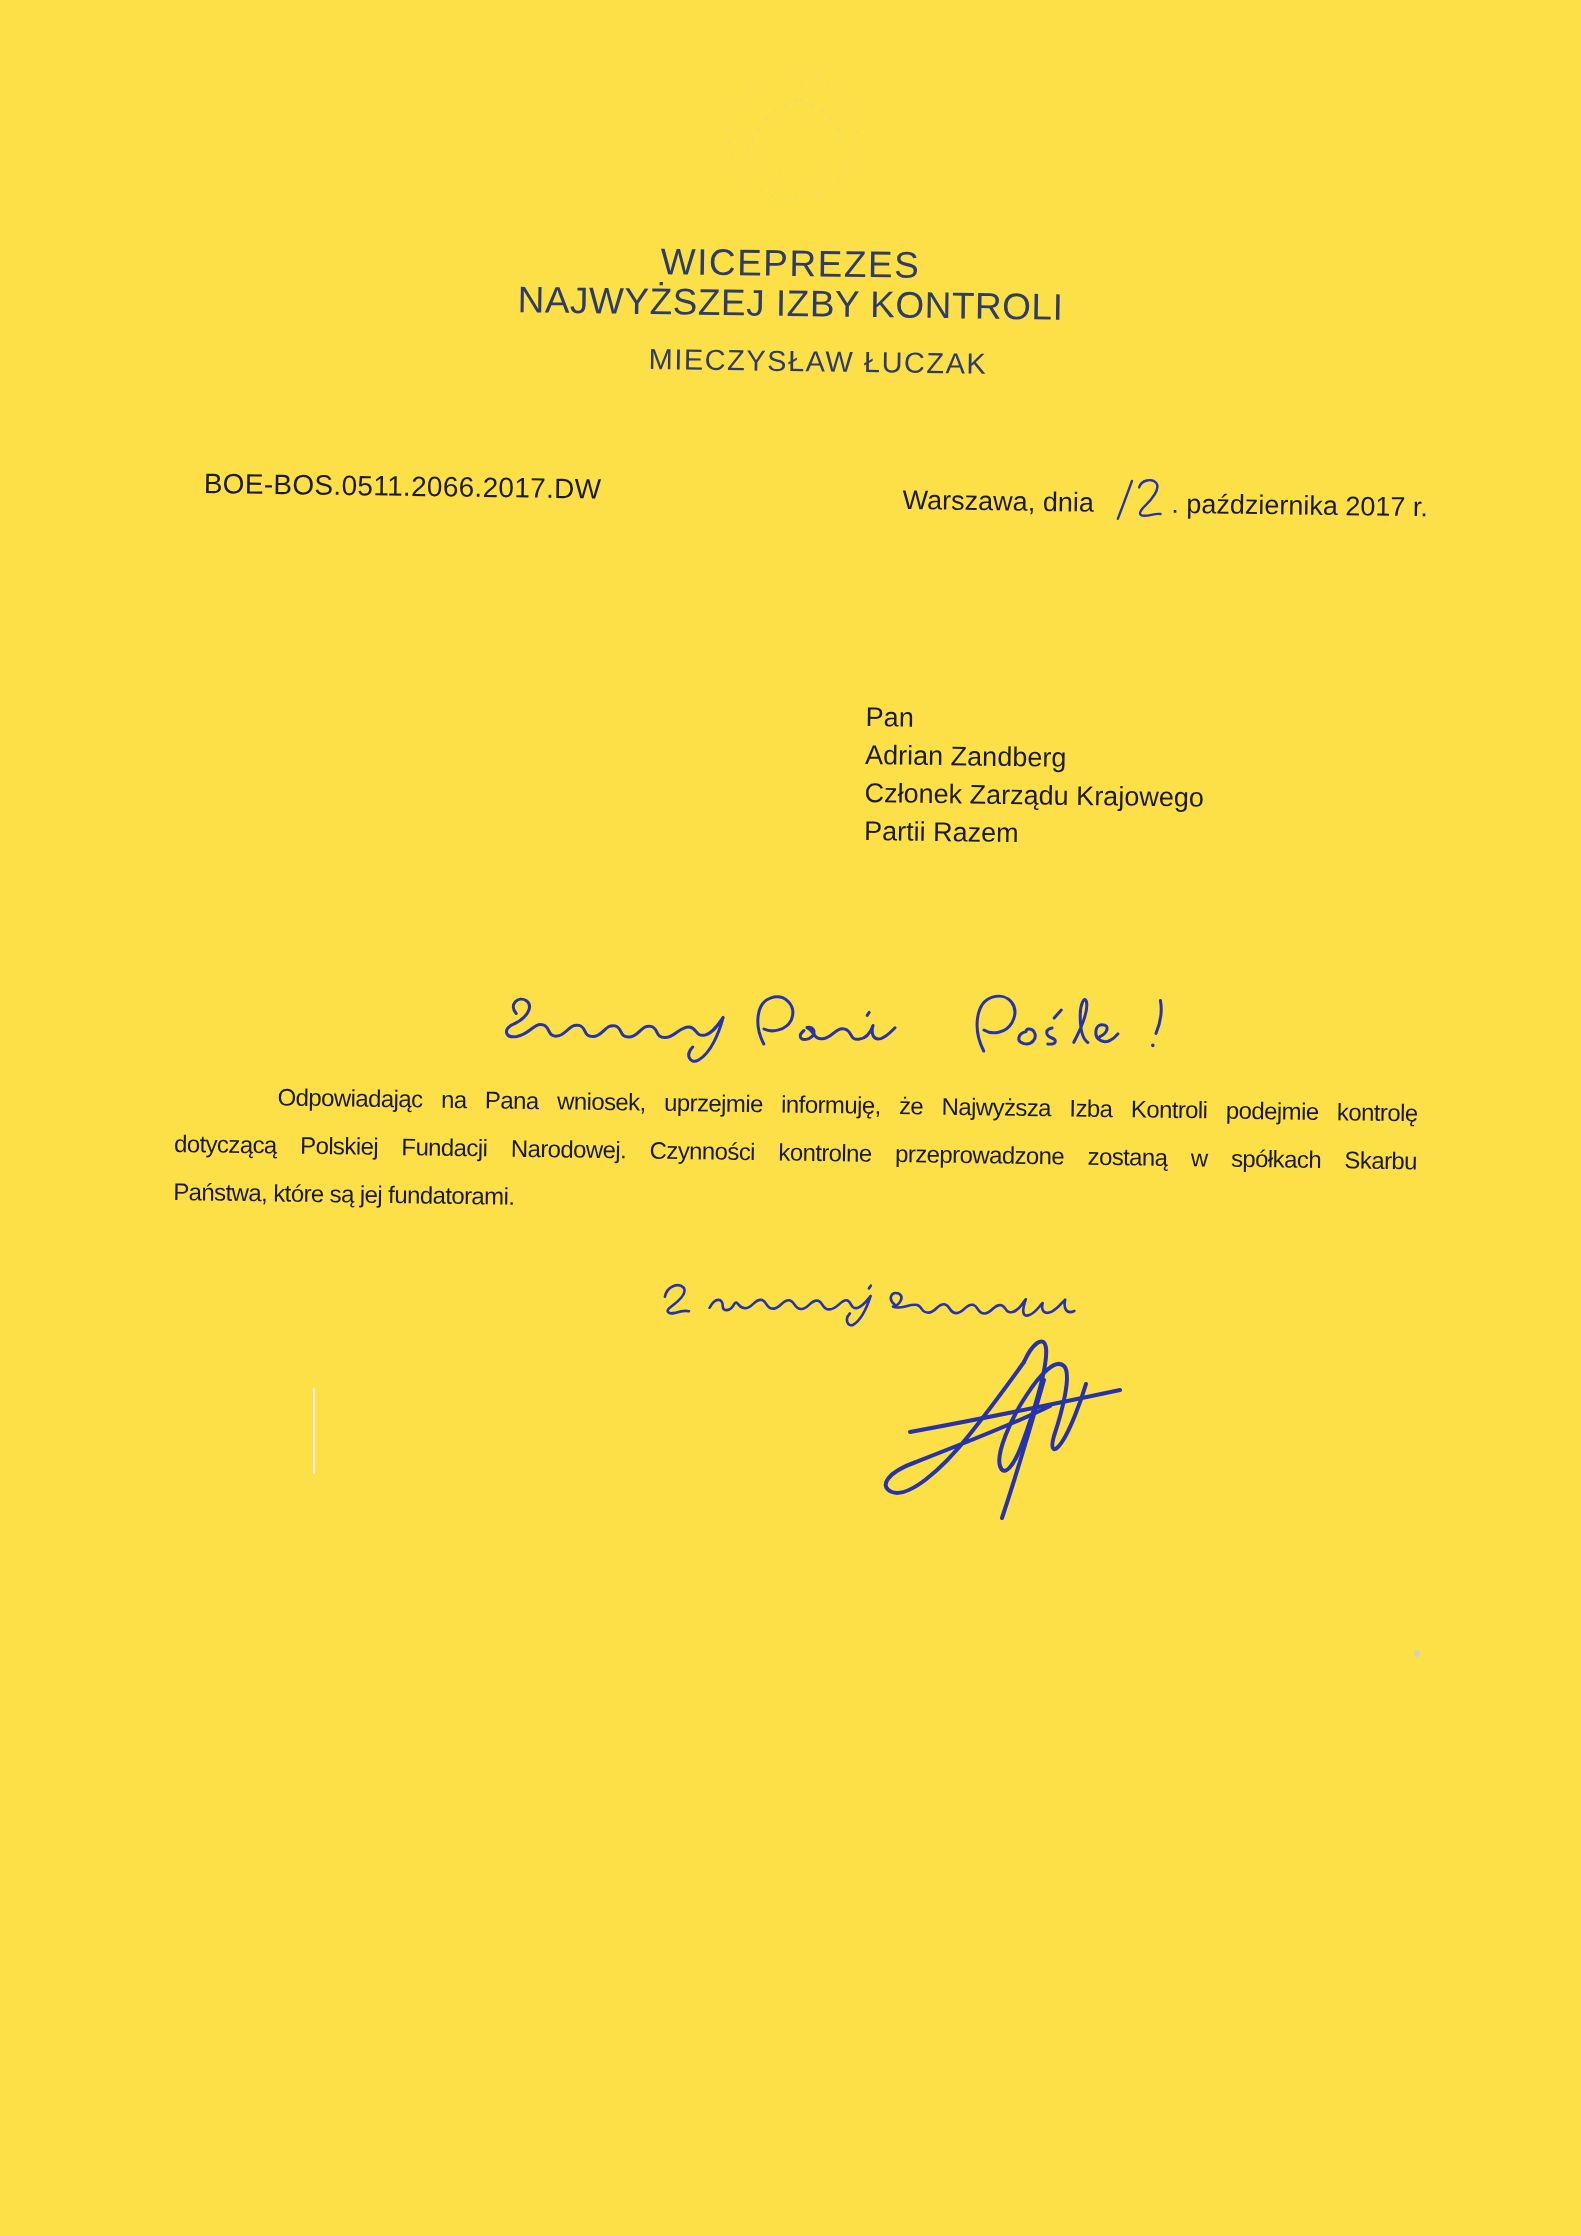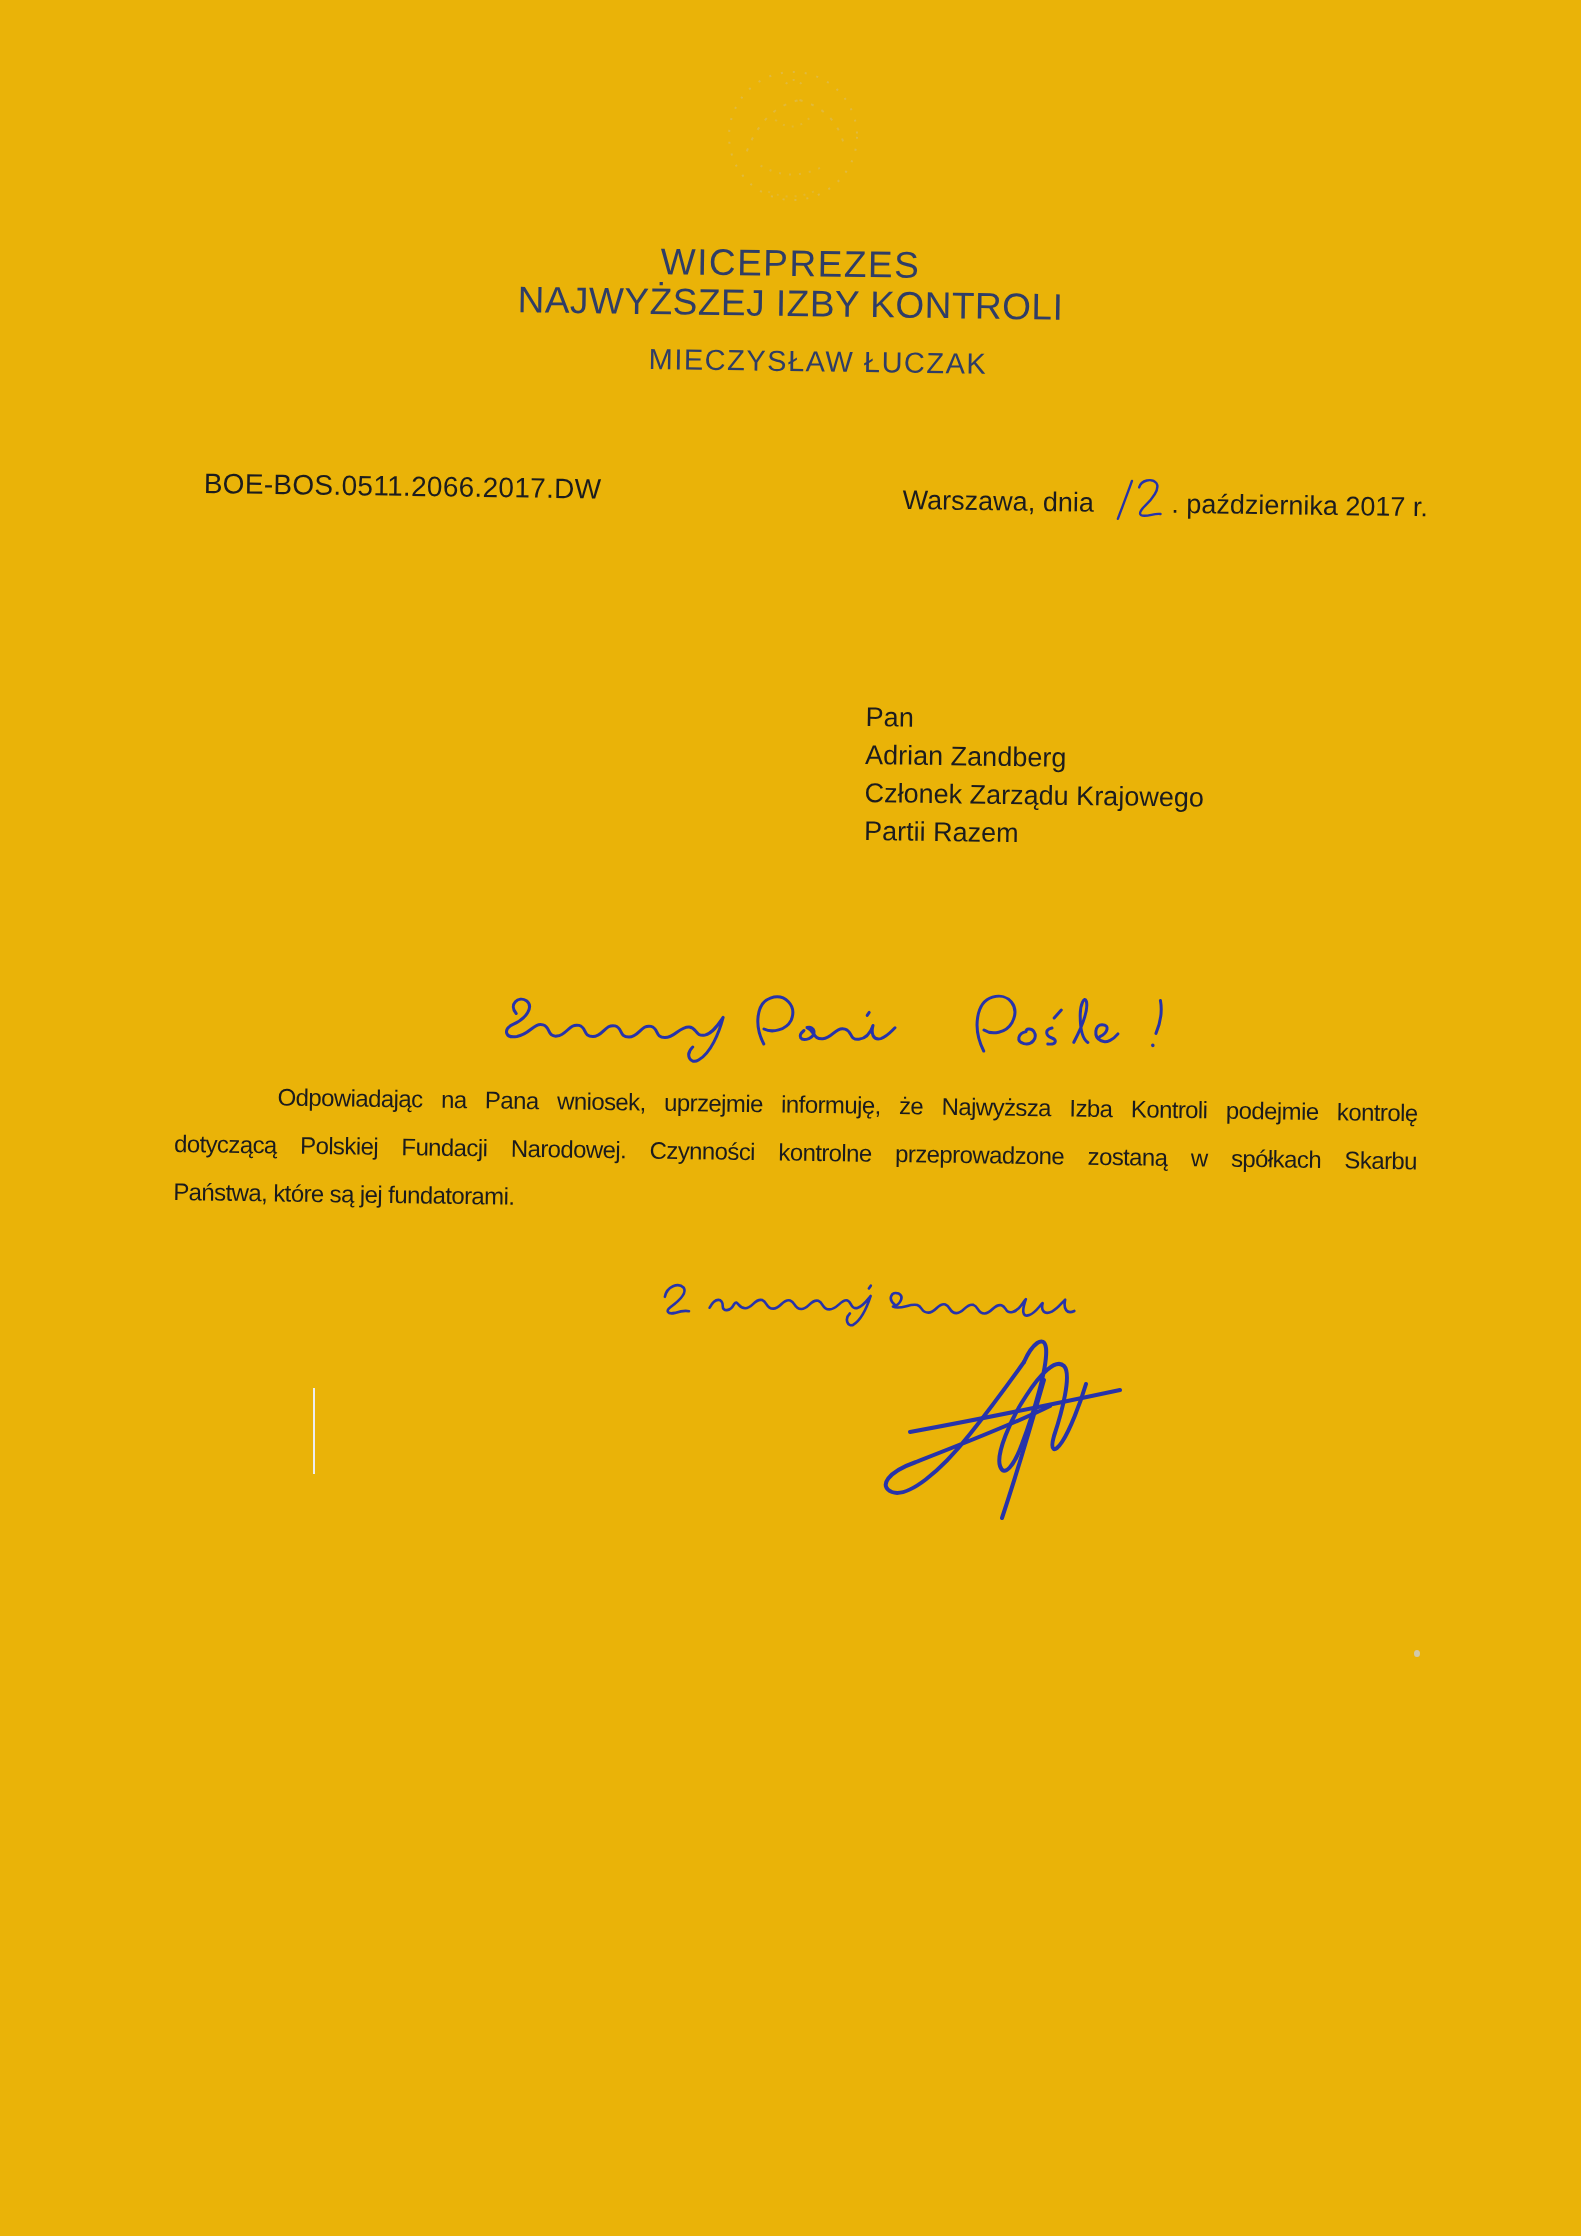--- a/index.html
+++ b/index.html
@@ -3,21 +3,21 @@
 <meta charset="utf-8">
 <style>
   * { margin: 0; padding: 0; box-sizing: border-box; }
   html, body { background: #ffffff; }
   body { font-family: "Liberation Sans", sans-serif; }
 
   .page {
     position: relative;
     width: 1581px;
     height: 2236px;
-    background: #eab308;
+    background: #fde047;
     overflow: hidden;
     color: #1e1e20;
   }
 
   .tilt  { transform: rotate(0.8deg); transform-origin: 0 0; }
   .tiltc { transform: rotate(0.8deg); transform-origin: 50% 50%; }
 
   
   .emblem {
     position: absolute; left: 705px; top: 56px;

